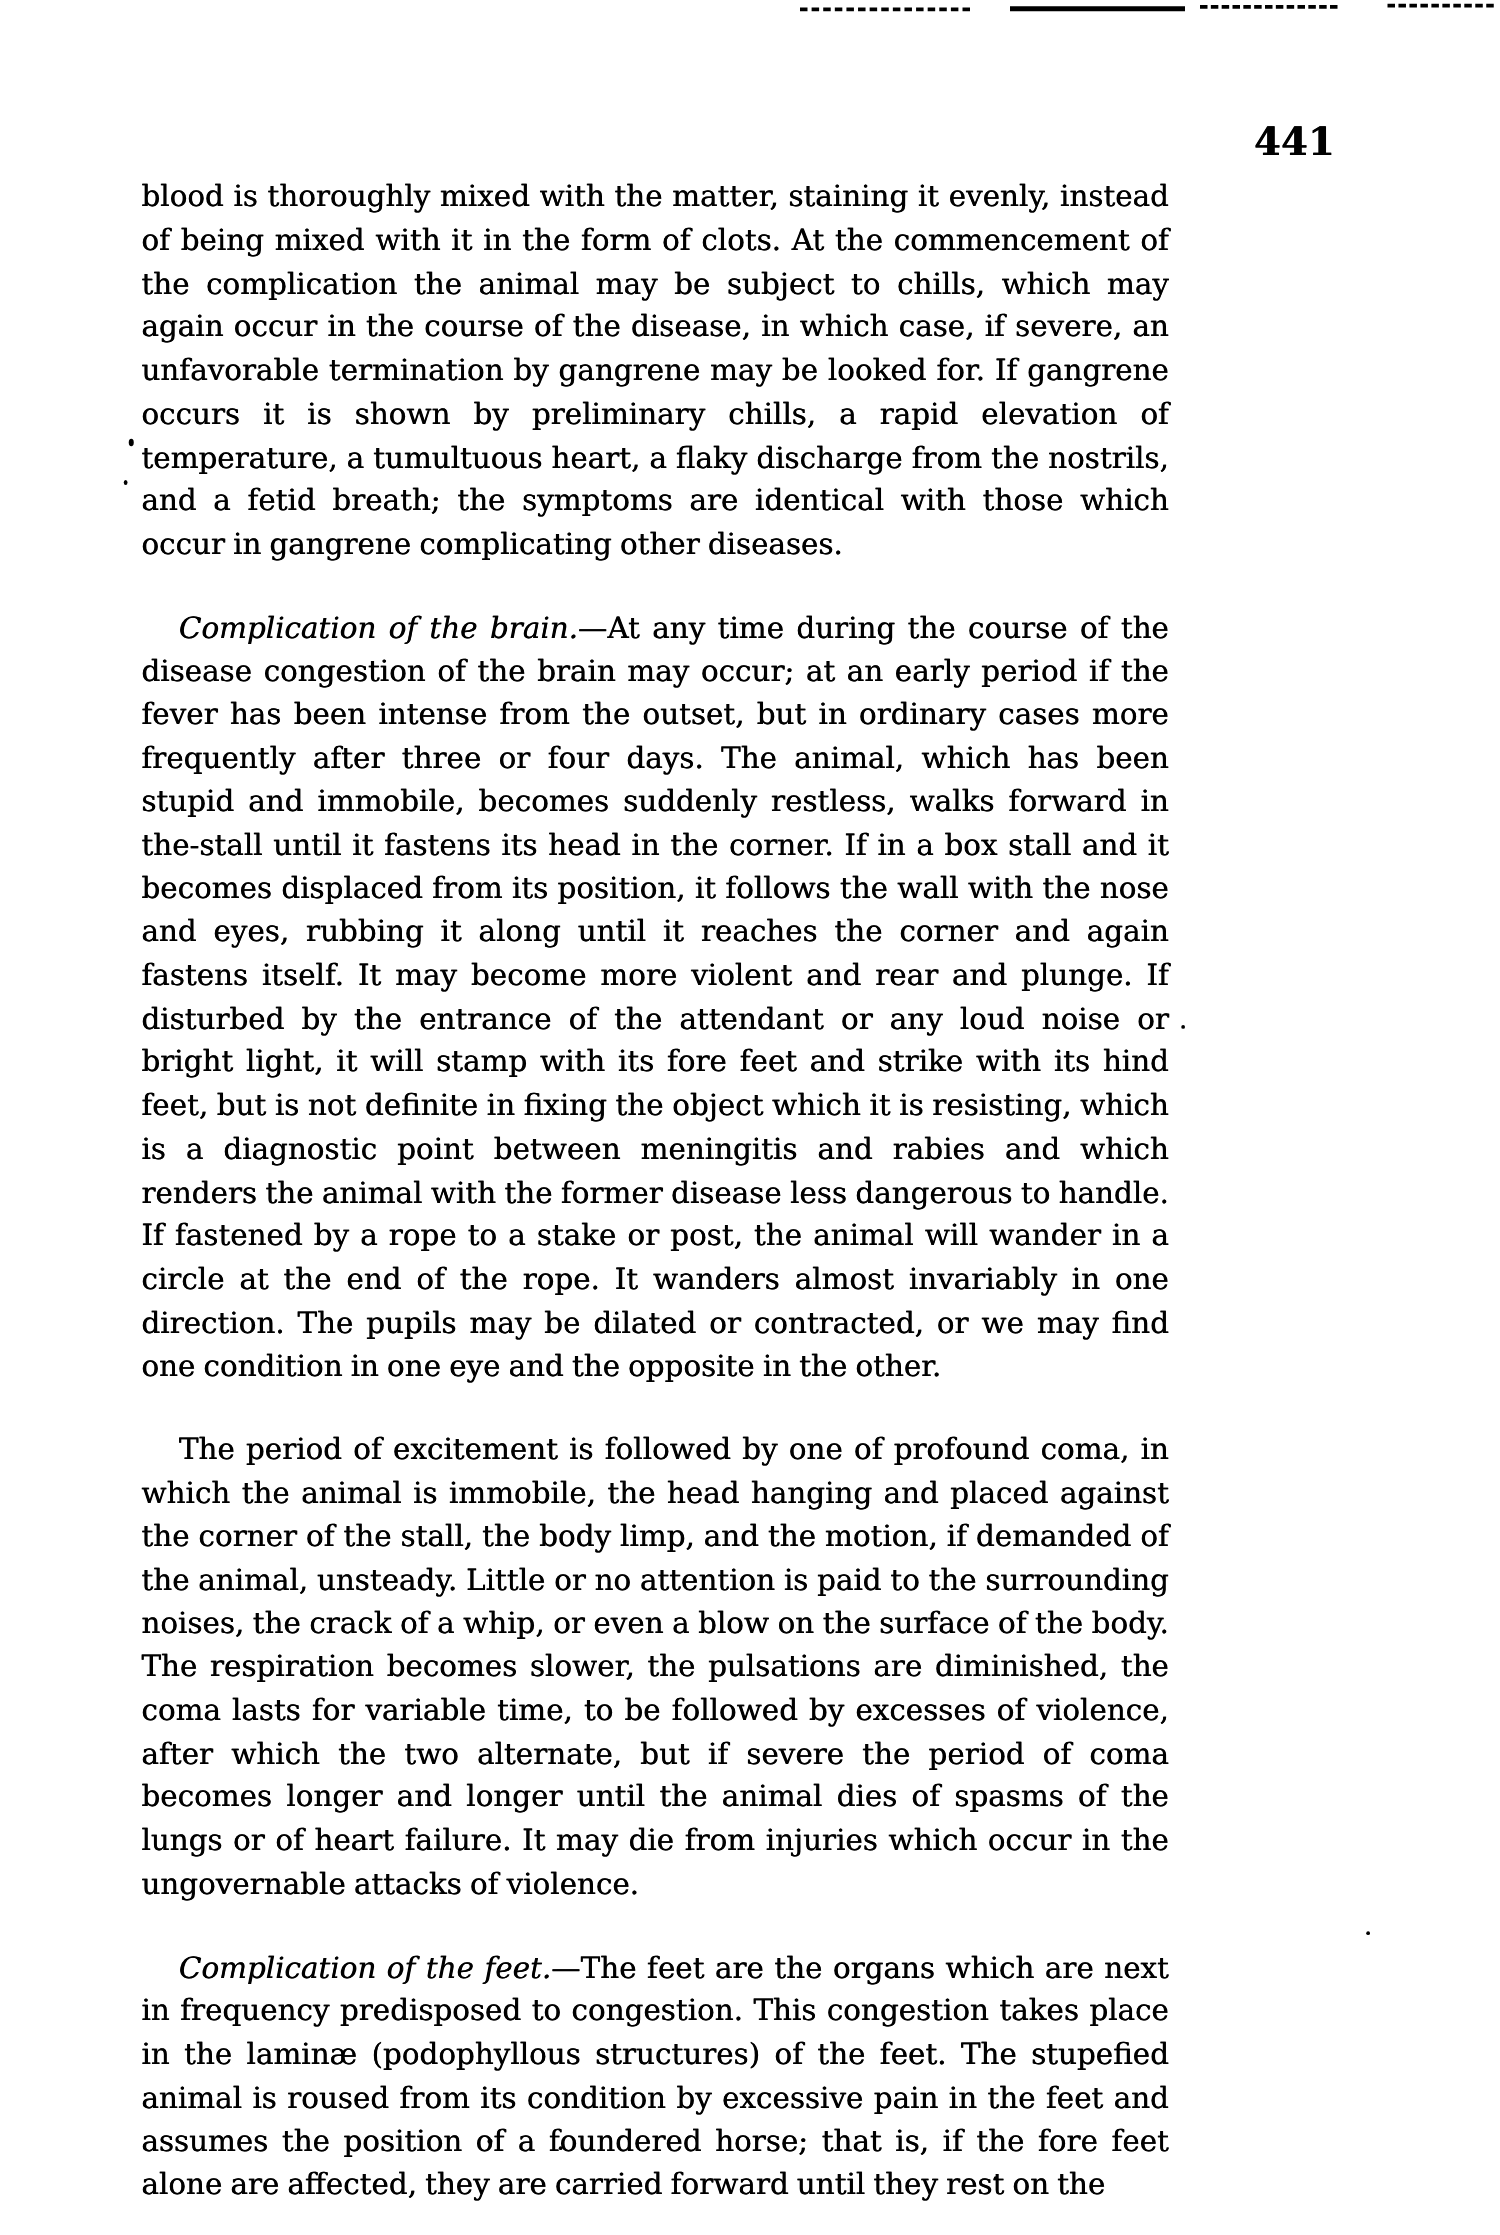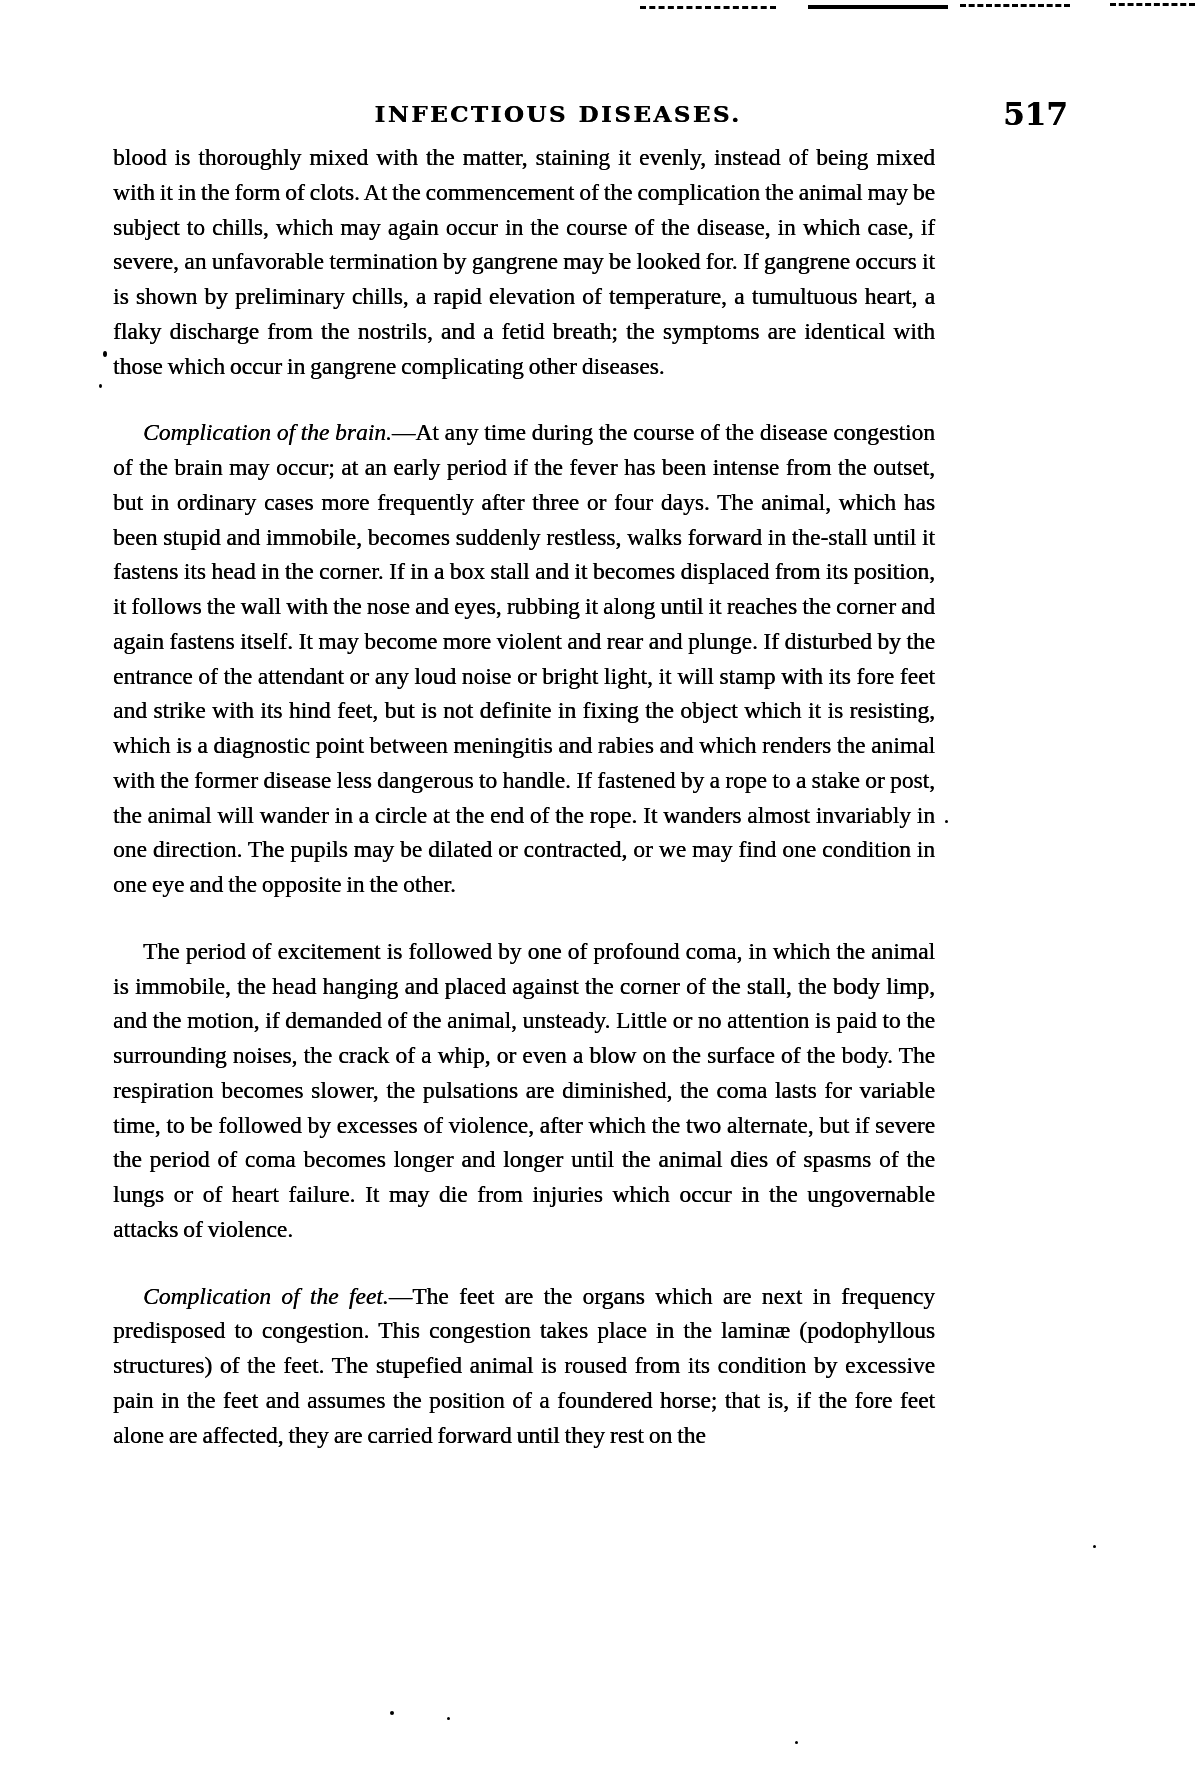--- a/index.html
+++ b/index.html
@@ -35,21 +35,21 @@
   }
 
   
   .text-block {
     position: absolute; left: 113px; top: 140px; width: 822px;
     font-size: 23.5px; line-height: 34.75px;
     text-align: justify;
     word-spacing: -1px;
     text-shadow: 0.35px 0 0 #000;
   }
-  .para { margin: 0; font-family: Liberation Serif, serif; }
+  .para { margin: 0; }
   .para.indent { text-indent: 30px; margin-top: 32px; }
   .lead { font-style: italic; }
 </style>
 </head>
 <body>
 
 <div class="page">
 
   <div class="artifact dashes" style="left:640px; top:6px; width:136px;"></div>
   <div class="artifact solid" style="left:808px; top:5px; width:140px; height:4px;"></div>
@@ -58,22 +58,21 @@
 
   <div class="speck" style="left:103px; top:351px; width:4px; height:6px;"></div>
   <div class="speck" style="left:99px;  top:384px; width:3px; height:4px;"></div>
   <div class="speck" style="left:945px; top:820px; width:3px; height:3px;"></div>
   <div class="speck" style="left:1093px;top:1545px;width:3px; height:3px;"></div>
   <div class="speck" style="left:390px; top:1711px;width:4px; height:4px;"></div>
   <div class="speck" style="left:447px; top:1717px;width:3px; height:3px;"></div>
   <div class="speck" style="left:795px; top:1741px;width:3px; height:3px;"></div>
 
   <div class="running-head">
-    <span class="head-title">INFECTIOUS DISEASES.</span>
-    <span class="head-page-number">517</span>
+    <span class="head-page-number">441</span>
   </div>
 
   <div class="text-block">
     <p class="para"><span>blood is thoroughly mixed with the matter, staining it evenly, instead of being mixed with it in the form of clots.  At the commencement of the complication the animal may be subject to chills, which may again occur in the course of the disease, in which case, if severe, an unfavorable termination by gangrene may be looked for.  If gangrene occurs it is shown by preliminary chills, a rapid elevation of temperature, a tumultuous heart, a flaky discharge from the nostrils, and a fetid breath; the symptoms are identical with those which occur in gangrene complicating other diseases.</span></p>
     <p class="para indent"><span class="lead">Complication of the brain.</span><span>—At any time during the course of the disease congestion of the brain may occur; at an early period if the fever has been intense from the outset, but in ordinary cases more frequently after three or four days.  The animal, which has been stupid and immobile, becomes suddenly restless, walks forward in the-stall until it fastens its head in the corner.  If in a box stall and it becomes displaced from its position, it follows the wall with the nose and eyes, rubbing it along until it reaches the corner and again fastens itself.  It may become more violent and rear and plunge.  If disturbed by the entrance of the attendant or any loud noise or bright light, it will stamp with its fore feet and strike with its hind feet, but is not definite in fixing the object which it is resisting, which is a diagnostic point between meningitis and rabies and which renders the animal with the former disease less dangerous to handle.  If fastened by a rope to a stake or post, the animal will wander in a circle at the end of the rope.  It wanders almost invariably in one direction.  The pupils may be dilated or contracted, or we may find one condition in one eye and the opposite in the other.</span></p>
     <p class="para indent"><span>The period of excitement is followed by one of profound coma, in which the animal is immobile, the head hanging and placed against the corner of the stall, the body limp, and the motion, if demanded of the animal, unsteady.  Little or no attention is paid to the surrounding noises, the crack of a whip, or even a blow on the surface of the body.  The respiration becomes slower, the pulsations are diminished, the coma lasts for variable time, to be followed by excesses of violence, after which the two alternate, but if severe the period of coma becomes longer and longer until the animal dies of spasms of the lungs or of heart failure.  It may die from injuries which occur in the ungovernable attacks of violence.</span></p>
     <p class="para indent"><span class="lead">Complication of the feet.</span><span>—The feet are the organs which are next in frequency predisposed to congestion.  This congestion takes place in the laminæ (podophyllous structures) of the feet.  The stupefied animal is roused from its condition by excessive pain in the feet and assumes the position of a foundered horse; that is, if the fore feet alone are affected, they are carried forward until they rest on the</span></p>
   </div>
 
 </div>

